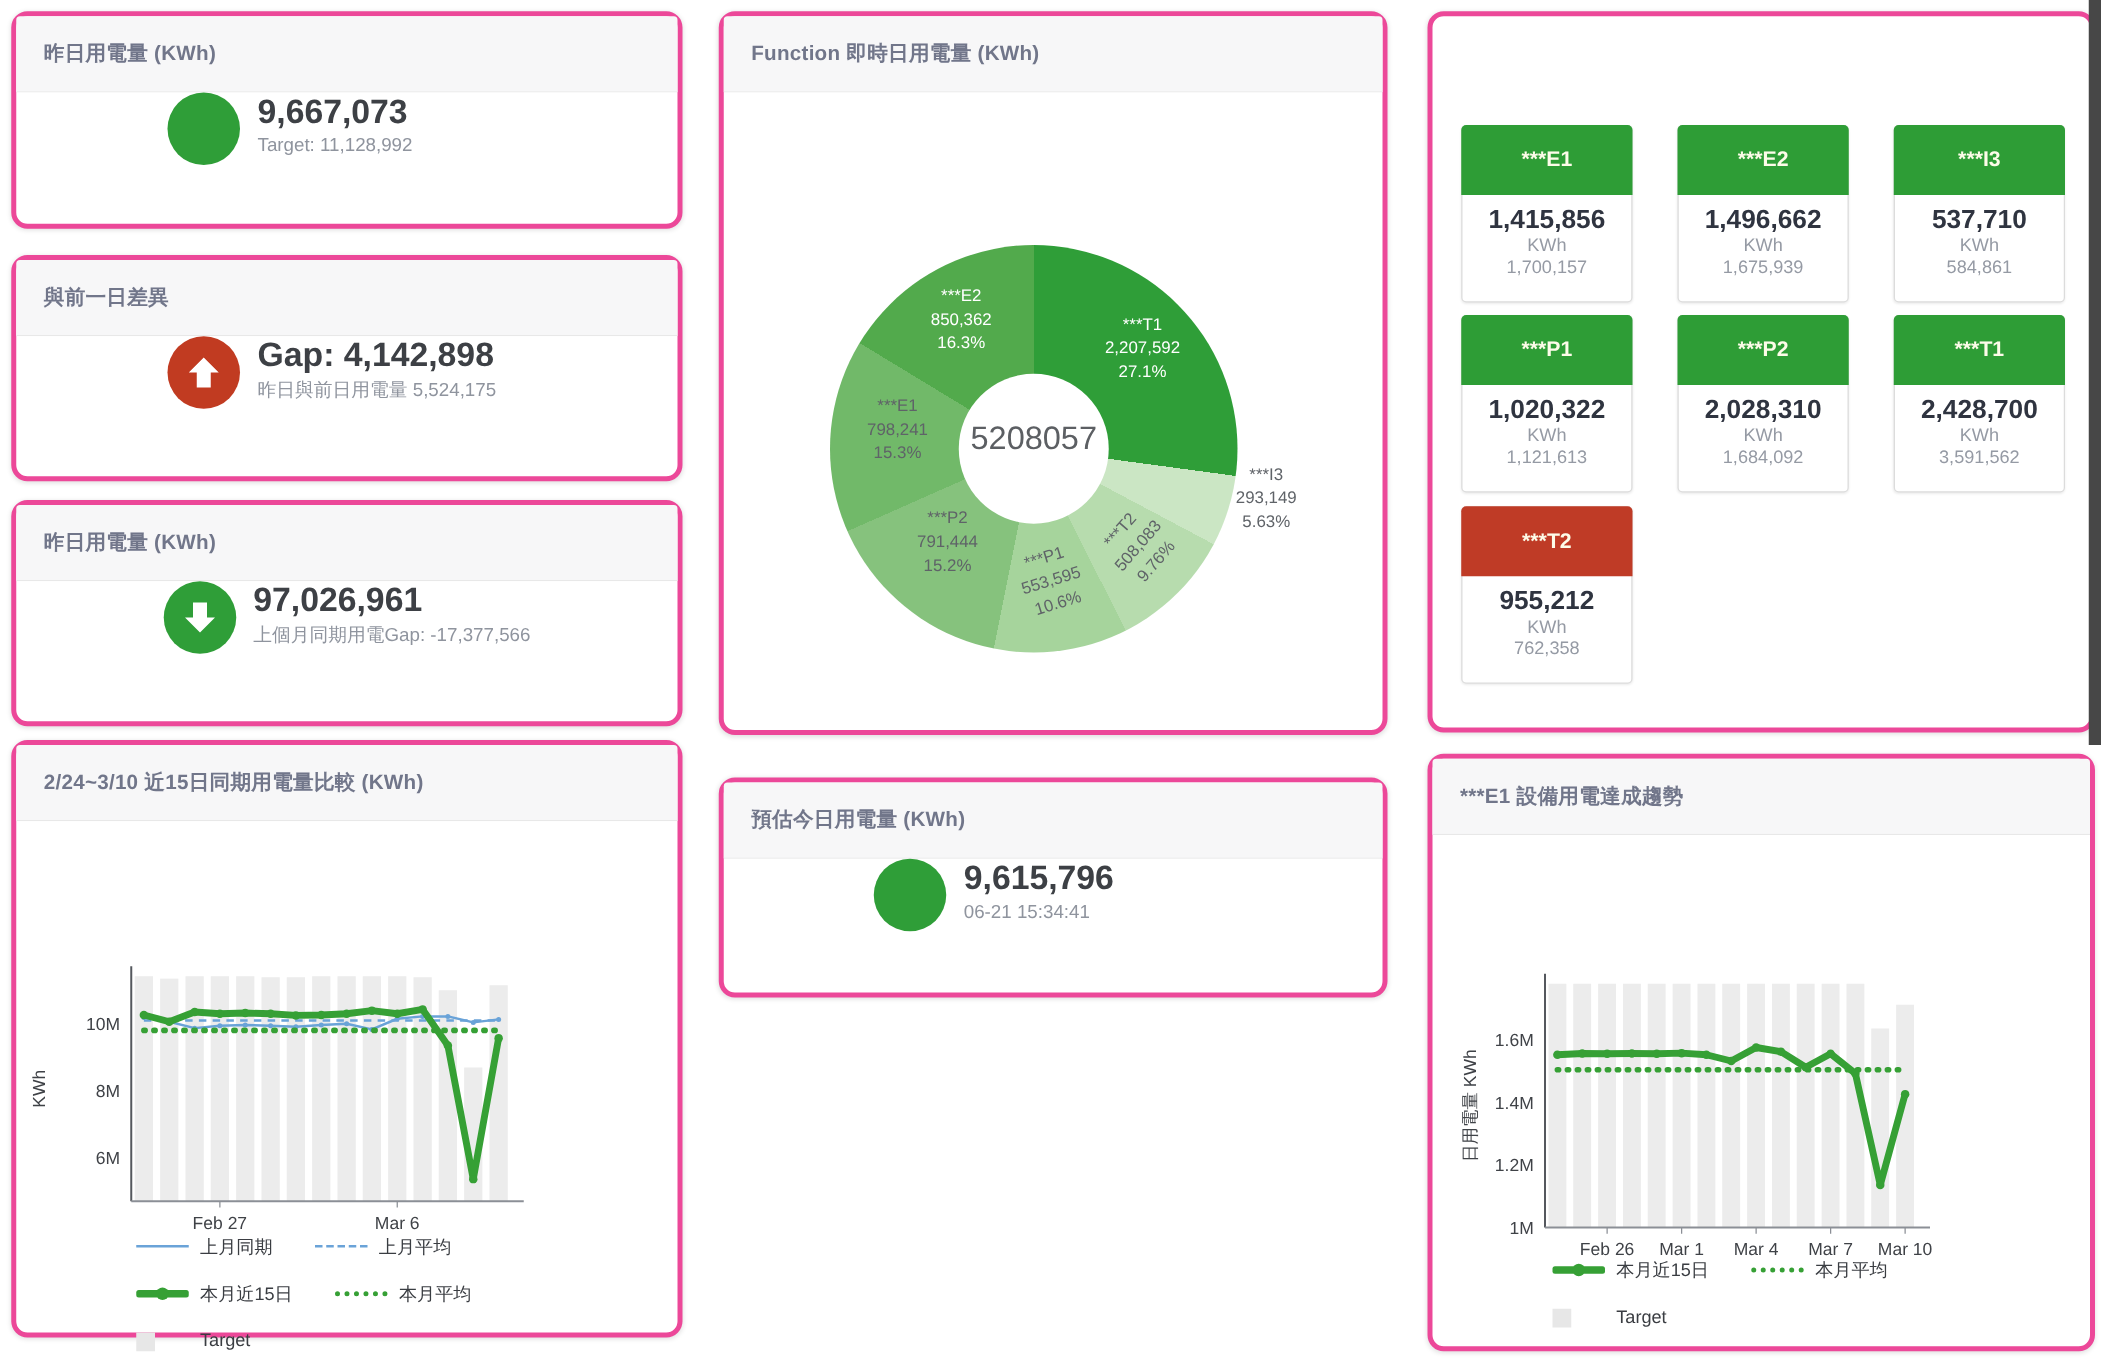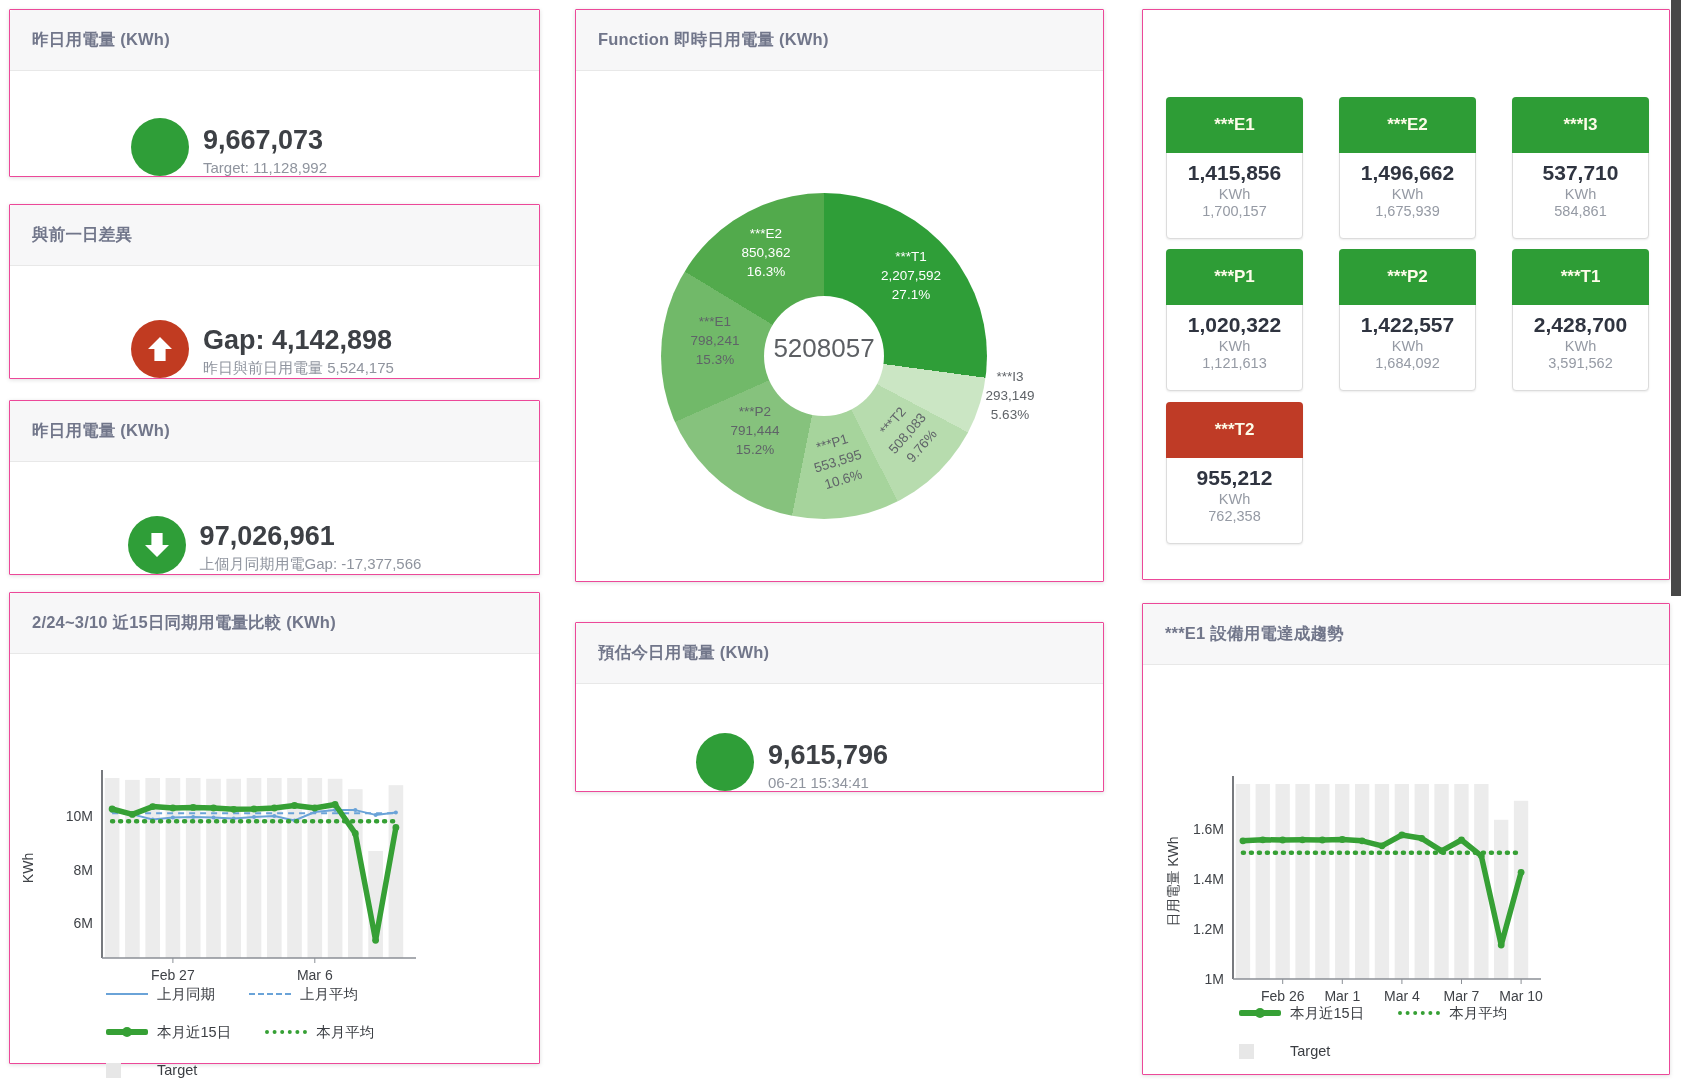--- a/index.html
+++ b/index.html
@@ -1,33 +1,33 @@
 <!DOCTYPE html>
 <html><head>
 <meta charset="utf-8">
 <style>
   html,body{margin:0;padding:0;background:#fff}
   body{font-family:"Liberation Sans","DejaVu Sans",sans-serif;}
   #canvas{position:relative;width:1681px;height:1091px;background:#fff;overflow:hidden}
-  .card{position:absolute;background:#fff;border:1px solid #ec4899;border-radius:1px;
+  .card{position:absolute;background:#fff;border:4px solid #ec4899;border-radius:13px;
         box-shadow:0 1px 4px rgba(0,0,0,.13)}
   .card-h{height:61px;background:#f7f7f8;border-bottom:1px solid #e8e8e8;display:flex;
           align-items:center;padding:0 22px;border-radius:3px 3px 0 0;box-sizing:border-box}
   .card-title{font-size:16.5px;font-weight:700;color:#71768a;letter-spacing:.2px;white-space:nowrap}
   
   #card-y{left:9px;top:9px;width:529px;height:166px}
   #card-g{left:9px;top:204px;width:529px;height:173px}
   #card-m{left:9px;top:400px;width:529px;height:173px}
   #card-c{left:9px;top:592px;width:529px;height:470px}
   #card-d{left:575px;top:9px;width:527px;height:571px}
   #card-e{left:575px;top:622px;width:527px;height:168px}
   #card-t{left:1142px;top:9px;width:526px;height:569px}
   #card-r{left:1142px;top:603px;width:526px;height:470px}
   
-  .stat{display:flex;align-items:flex-end;justify-content:center;gap:14px;height:calc(100% - 61px)}
+  .stat{display:flex;align-items:flex-start;justify-content:center;gap:14px;height:calc(100% - 61px)}
   .dot{width:58px;height:58px;border-radius:50%;display:flex;align-items:center;justify-content:center;flex:0 0 auto}
   .dot svg{width:32px;height:32px;fill:#fff}
   .stat-text{min-width:215px}
   .stat-val{font-size:27px;font-weight:700;color:#3d4045;line-height:1.15;white-space:nowrap}
   .stat-sub{font-size:15px;color:#8f949e;margin-top:3px;white-space:nowrap}
   
   #donut-body{position:absolute;left:0;top:0;width:100%;height:100%}
   #donut-ring{position:absolute;left:85px;top:183px;width:326px;height:326px;border-radius:50%}
   #donut-hole{position:absolute;left:188px;top:286px;width:120px;height:120px;border-radius:50%;background:#fff}
   #donut-center{position:absolute;left:248px;top:338px;transform:translate(-50%,-50%);
@@ -287,21 +287,21 @@
           <div class="tile-t">584,861</div>
         </div>
         <div class="tile" style="left: 23px; top: 239px;">
           <div class="tile-h" style="background:#2e9d36">***P1</div>
           <div class="tile-v">1,020,322</div>
           <div class="tile-u">KWh</div>
           <div class="tile-t">1,121,613</div>
         </div>
         <div class="tile" style="left: 196px; top: 239px;">
           <div class="tile-h" style="background:#2e9d36">***P2</div>
-          <div class="tile-v">1,422,557</div>
+          <div class="tile-v">2,028,310</div>
           <div class="tile-u">KWh</div>
           <div class="tile-t">1,684,092</div>
         </div>
         <div class="tile" style="left: 369px; top: 239px;">
           <div class="tile-h" style="background:#2e9d36">***T1</div>
           <div class="tile-v">2,428,700</div>
           <div class="tile-u">KWh</div>
           <div class="tile-t">3,591,562</div>
         </div>
         <div class="tile" style="left: 23px; top: 392px;">

